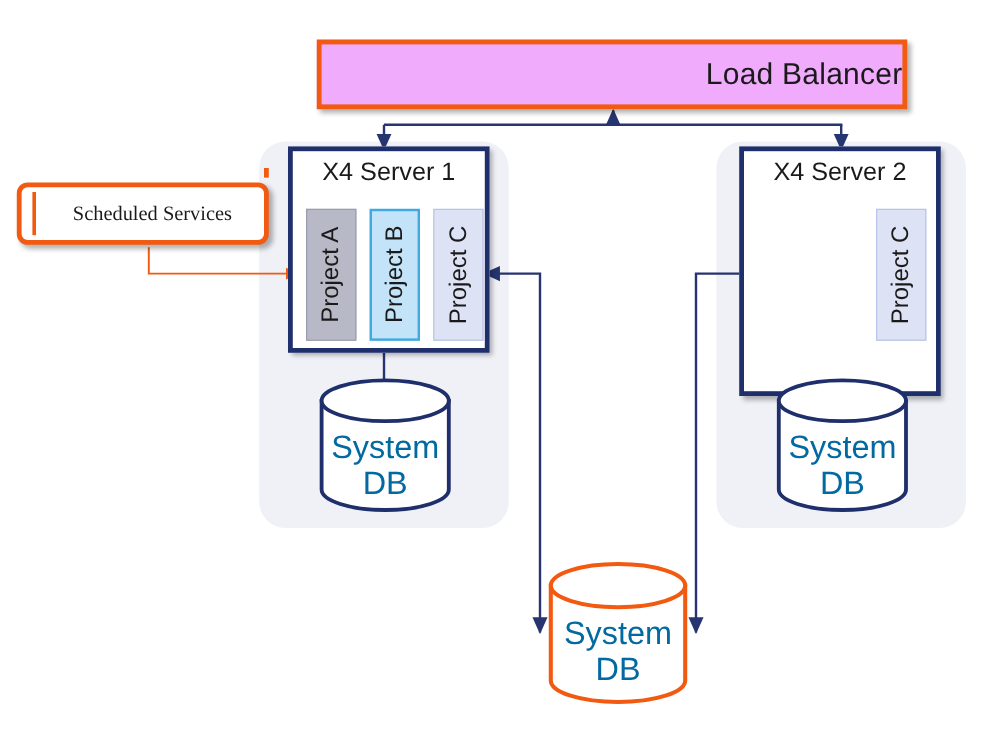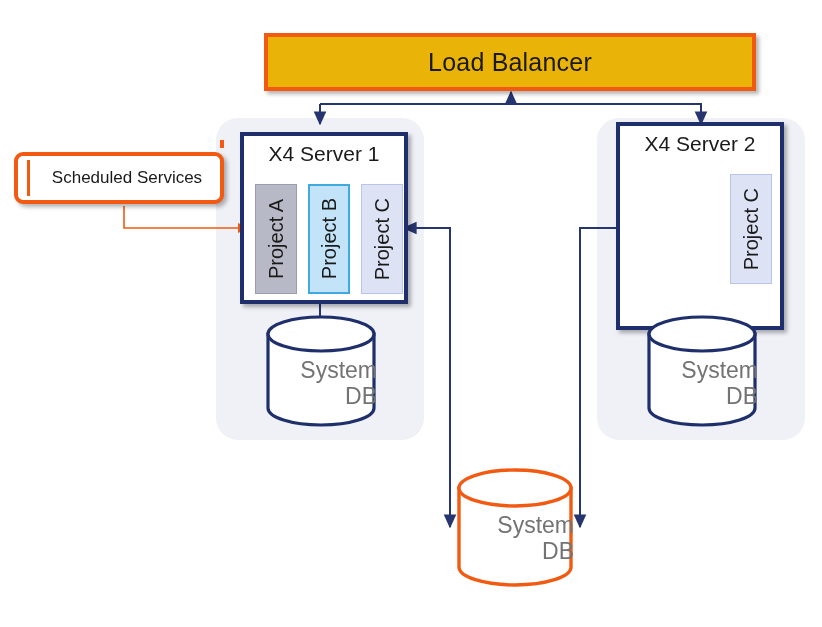--- a/index.html
+++ b/index.html
@@ -24,26 +24,26 @@
   }
   
   .server-panel {
     position: absolute;
     background: #eff1f7;
     border-radius: 22px;
   }
   
   .load-balancer {
     position: absolute;
-    background: #eab308;
+    background: #f0abfc;
     border: 4px solid #f15a10;
     box-sizing: border-box;
     display: flex;
     align-items: center;
-    justify-content: center;
+    justify-content: flex-end;
     box-shadow: 3px 3px 4px rgba(0,0,0,0.30);
   }
   .load-balancer .lb-label {
     font-size: 25px;
     color: #1a1a1a;
     letter-spacing: 0.2px;
   }
   
   .server-box {
     position: absolute;
@@ -80,23 +80,23 @@
   .proj-b { background: #c2e3f8; border: 2px solid #3fa9e0; }
   .proj-c { background: #dde2f4; border: 1px solid #b9c4e8; }
   
   .cylinder {
     position: absolute;
   }
   .cyl-label {
     position: absolute;
     left: 0;
     width: 100%;
-    text-align: right;
-    font-size: 23px;
-    color: #737373;
+    text-align: center;
+    font-size: 27px;
+    color: #0369a1;
     line-height: 1.12;
     pointer-events: none;
   }
   
   .sched-note {
     position: absolute;
     background: #ffffff;
     border: 4px solid #f15a10;
     border-radius: 9px;
     box-sizing: border-box;
@@ -161,21 +161,21 @@
 
     <path d="M 124 206 L 124 228 L 248 228" fill="none" stroke="#f15a10" stroke-width="1.6" marker-end="url(#orangeArrow)"></path>
 
     <line x1="222" y1="148" x2="222" y2="140" stroke="#f15a10" stroke-width="4"></line>
   </svg>
 
   <div class="load-balancer" style="left:264px; top:33px; width:492px; height:58px;">
     <span class="lb-label">Load Balancer</span>
   </div>
 
-  <div class="server-box" style="left:240px; top:132px; width:168px; height:172px;">
+  <div class="server-box" style="left:240px; top:122px; width:168px; height:172px;">
     <div class="server-title">X4 Server 1</div>
     <div class="project proj-a" style="left:11px; top:48px; width:42px; height:110px;">
       <span>Project A</span>
     </div>
     <div class="project proj-b" style="left:64px; top:48px; width:42px; height:110px;">
       <span>Project B</span>
     </div>
     <div class="project proj-c" style="left:117px; top:48px; width:42px; height:110px;">
       <span>Project C</span>
     </div>
@@ -214,18 +214,18 @@
     <svg width="118" height="120" viewBox="0 0 118 120">
       <path d="M 3 20 L 3 99 A 56 18 0 0 0 115 99 L 115 20 Z" fill="#ffffff" stroke="#f15a10" stroke-width="3.4"></path>
       <ellipse cx="59" cy="20" rx="56" ry="18" fill="#ffffff" stroke="#f15a10" stroke-width="3.4"></ellipse>
     </svg>
     <div class="cyl-label" style="top:45px;">
       <div>System</div>
       <div>DB</div>
     </div>
   </div>
 
-  <div class="sched-note" style="left:14px; top:152px; width:210px; height:52px;">
+  <div class="sched-note" style="left:14px; top:152px; width:210px; height:52px;font-family:Liberation Serif, serif;">
     <div class="sched-tab"></div>
     <div class="sched-label">Scheduled Services</div>
   </div>
 
 </div>
 
 </body></html>

